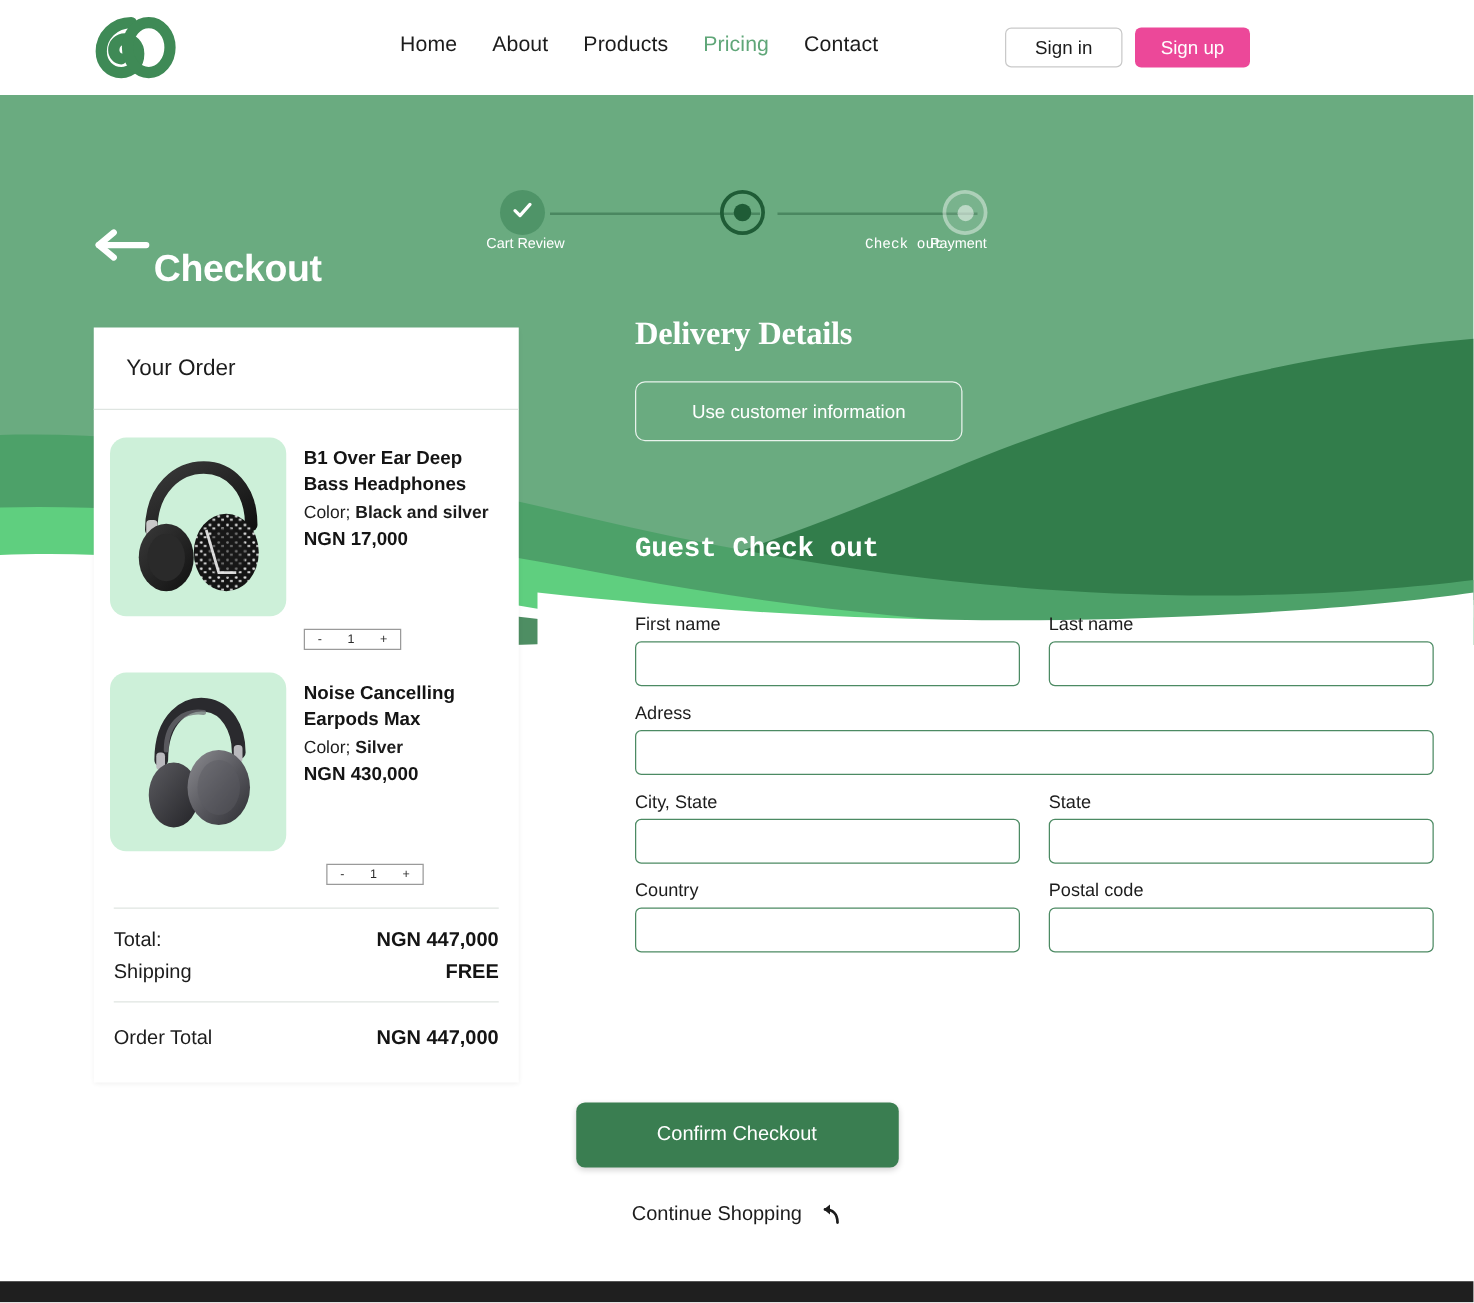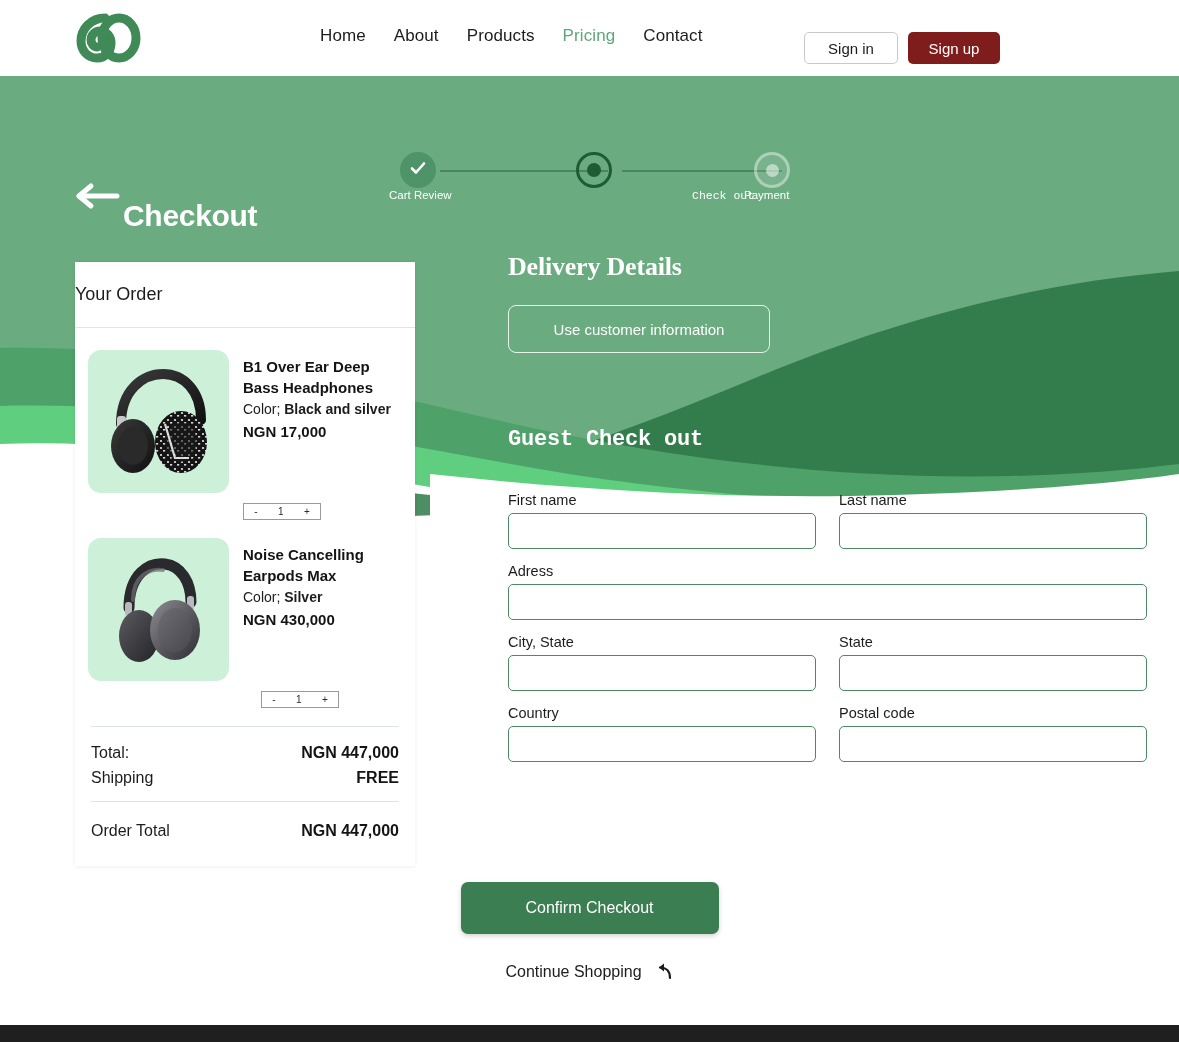--- a/index.html
+++ b/index.html
@@ -55,21 +55,21 @@
     color: #1c1c1c;
     letter-spacing: 0.1px;
     cursor: pointer;
     white-space: nowrap;
   }
   .nav-link.active { color: #5fa678; }
 
   .auth-wrap {
     position: absolute;
     right: 179px;
-    top: 32px;
+    top: 22px;
     display: flex;
     gap: 10px;
     align-items: flex-end;
   }
   .btn-signin {
     width: 94px;
     height: 32px;
     border: 1px solid #c9c9c9;
     border-radius: 5px;
     background: #fff;
@@ -77,21 +77,21 @@
     font-size: 15px;
     font-family: "Liberation Sans", sans-serif;
     cursor: pointer;
     display: flex; align-items: center; justify-content: center;
   }
   .btn-signup {
     width: 92px;
     height: 32px;
     border: none;
     border-radius: 5px;
-    background: #7f1d1d;
+    background: #ec4899;
     color: #ffffff;
     font-size: 15px;
     font-family: "Liberation Sans", sans-serif;
     cursor: pointer;
     display: flex; align-items: center; justify-content: center;
   }
 
   
   .hero {
     position: absolute;
@@ -197,21 +197,21 @@
     top: 262px;
     width: 340px;
     background: #ffffff;
     z-index: 25;
     box-shadow: 0 1px 4px rgba(0,0,0,0.07);
   }
   .order-head {
     height: 66px;
     display: flex;
     align-items: center;
-    padding-left: 0;
+    padding-left: 26px;
     border-bottom: 1px solid #dfe5e1;
     box-sizing: border-box;
   }
   .order-head-title {
     font-size: 18px;
     color: #1c1c1c;
   }
   .order-items { padding: 0; }
   .order-item {
     display: flex;

